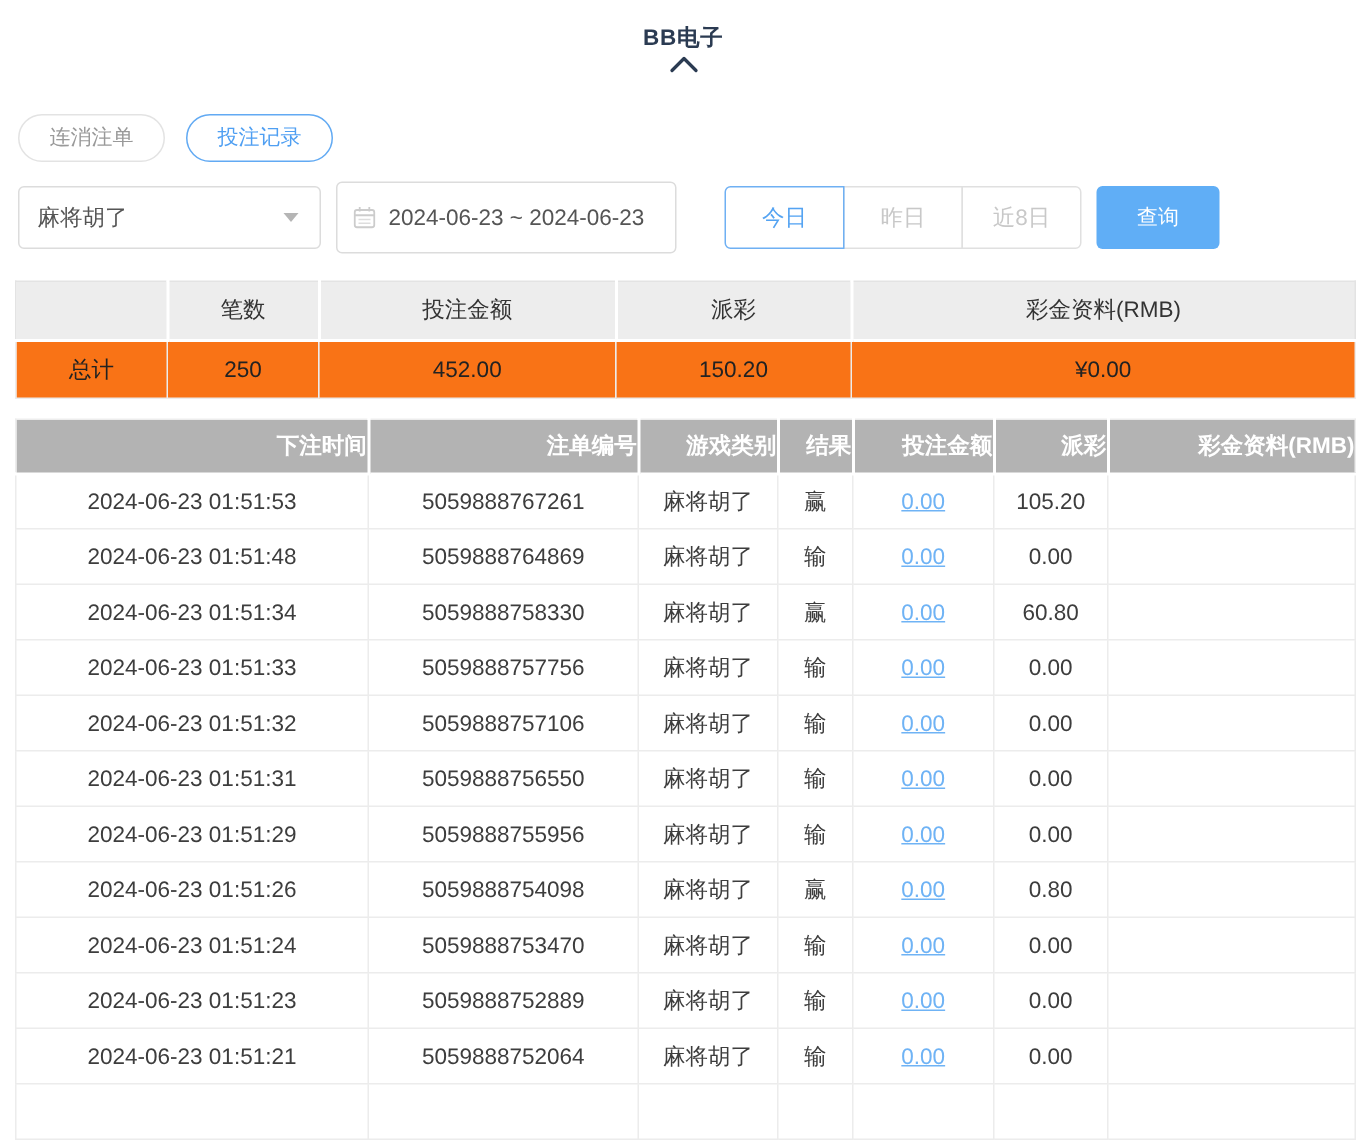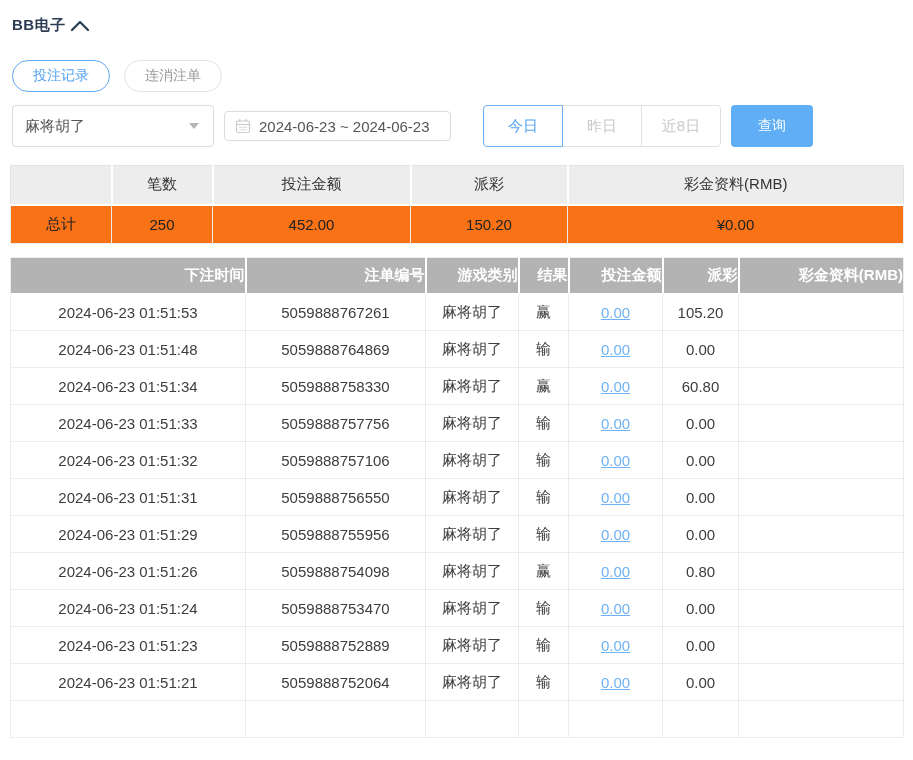--- a/index.html
+++ b/index.html
@@ -12,22 +12,23 @@
   .page {
     position:relative;
     width:913px; height:760px;
     overflow:hidden;
     background:#fff;
     padding:0 10px;
   }
 
   
   .panel-header {
-    display:flex; align-items:center; justify-content:flex-start;
+    display:flex; align-items:center; justify-content:flex-end;
     padding:16px 4px 0 2px;
+    flex-direction:column;
   }
   .panel-title { font-size:15px; font-weight:700; color:#2b3b52; letter-spacing:0.5px; }
   .collapse-btn { cursor:pointer; padding:2px 4px; line-height:0; }
 
   
   .tabs { display:flex; gap:14px; margin-top:25px; padding-left:2px; }
   .tab {
     height:32px; padding:0 20px;
     border-radius:16px;
     background:#fff;
@@ -49,21 +50,21 @@
     font-size:15px; color:#555;
     cursor:pointer; background:#fff;
   }
   .caret {
     width:0; height:0;
     border-left:5px solid transparent;
     border-right:5px solid transparent;
     border-top:6px solid #b5b5b5;
   }
   .daterange {
-    width:227px; height:30px;
+    width:227px; height:48px;
     margin-left:10px;
     border:1px solid #dcdcdc; border-radius:4px;
     display:flex; align-items:center;
     padding:0 10px;
     font-size:15px; color:#555;
     cursor:pointer; background:#fff;
     white-space:nowrap;
   }
   .daterange svg { margin-right:8px; flex:none; }
   .seg { display:flex; margin-left:10px;padding-left:22px; }
@@ -138,22 +139,22 @@
   <div class="panel-header">
     <div class="panel-title">BB电子</div>
     <div class="collapse-btn">
       <svg width="20" height="12" viewBox="0 0 20 12">
         <polyline points="2,10 10,2 18,10" fill="none" stroke="#2b3b52" stroke-width="2.2" stroke-linecap="round" stroke-linejoin="round"></polyline>
       </svg>
     </div>
   </div>
 
   <div class="tabs">
+    <button class="tab">连消注单</button>
     <button class="tab active">投注记录</button>
-    <button class="tab">连消注单</button>
   </div>
 
   <div class="filters">
     <div class="select">
       <span>麻将胡了</span>
       <span class="caret"></span>
     </div>
 
     <div class="daterange">
       <svg width="16" height="16" viewBox="0 0 16 16">

